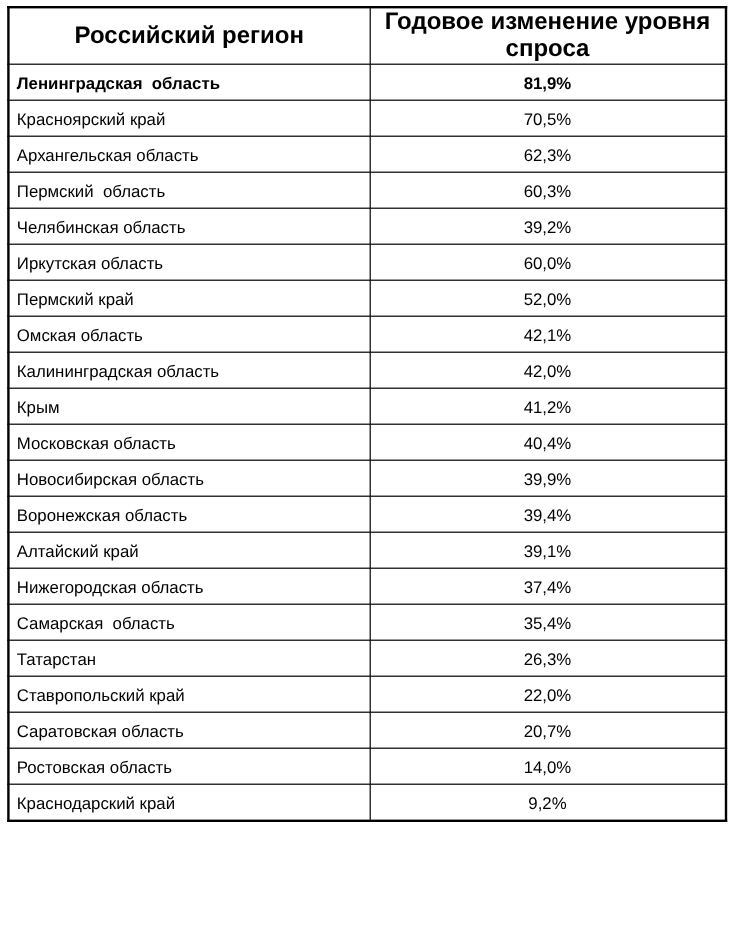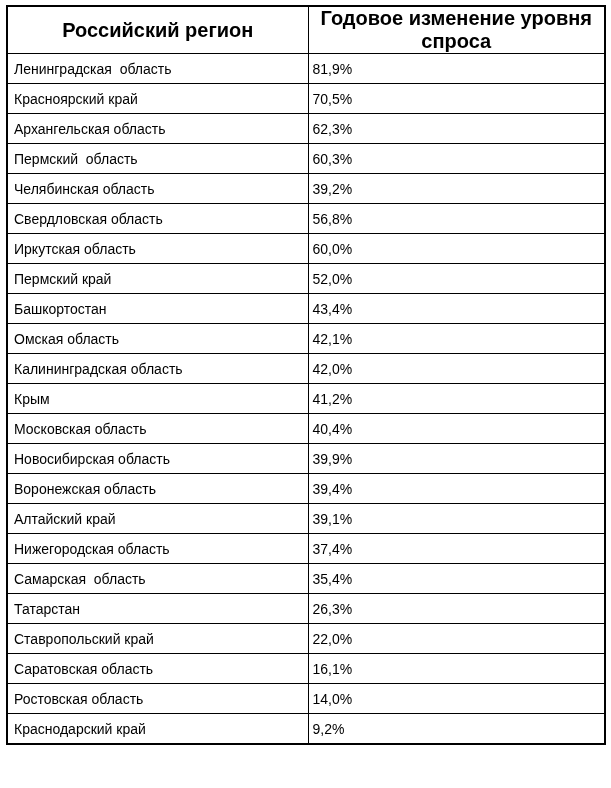--- a/index.html
+++ b/index.html
@@ -40,25 +40,25 @@
     height: 29px;
     font-size: 14px;
     vertical-align: middle;
     white-space: pre-wrap;
   }
   td.region-cell {
     text-align: left;
     padding: 0 4px 0 6px;
   }
   td.value-cell {
-    text-align: left;
+    text-align: center;
     padding: 0 4px;
   }
   tr.bold-row td {
-    font-weight: normal;
+    font-weight: bold;
     margin-left: 44px;
   }
 </style>
 </head>
 <body>
 
 <div class="table-wrap">
   <table class="demand-table">
     <colgroup>
       <col class="col-region">
@@ -85,34 +85,26 @@
   </tr>
         <tr>
     <td class="region-cell">Пермский  область</td>
     <td class="value-cell">60,3%</td>
   </tr>
         <tr>
     <td class="region-cell">Челябинская область</td>
     <td class="value-cell">39,2%</td>
   </tr>
         <tr>
-    <td class="region-cell">Свердловская область</td>
-    <td class="value-cell">56,8%</td>
-  </tr>
-        <tr>
     <td class="region-cell">Иркутская область</td>
     <td class="value-cell">60,0%</td>
   </tr>
         <tr>
     <td class="region-cell">Пермский край</td>
     <td class="value-cell">52,0%</td>
-  </tr>
-        <tr>
-    <td class="region-cell">Башкортостан</td>
-    <td class="value-cell">43,4%</td>
   </tr>
         <tr>
     <td class="region-cell">Омская область</td>
     <td class="value-cell">42,1%</td>
   </tr>
         <tr>
     <td class="region-cell">Калининградская область</td>
     <td class="value-cell">42,0%</td>
   </tr>
         <tr>
@@ -146,21 +138,21 @@
         <tr>
     <td class="region-cell">Татарстан</td>
     <td class="value-cell">26,3%</td>
   </tr>
         <tr>
     <td class="region-cell">Ставропольский край</td>
     <td class="value-cell">22,0%</td>
   </tr>
         <tr>
     <td class="region-cell">Саратовская область</td>
-    <td class="value-cell">16,1%</td>
+    <td class="value-cell">20,7%</td>
   </tr>
         <tr>
     <td class="region-cell">Ростовская область</td>
     <td class="value-cell">14,0%</td>
   </tr>
         <tr>
     <td class="region-cell">Краснодарский край</td>
     <td class="value-cell">9,2%</td>
   </tr>
       </tbody>

